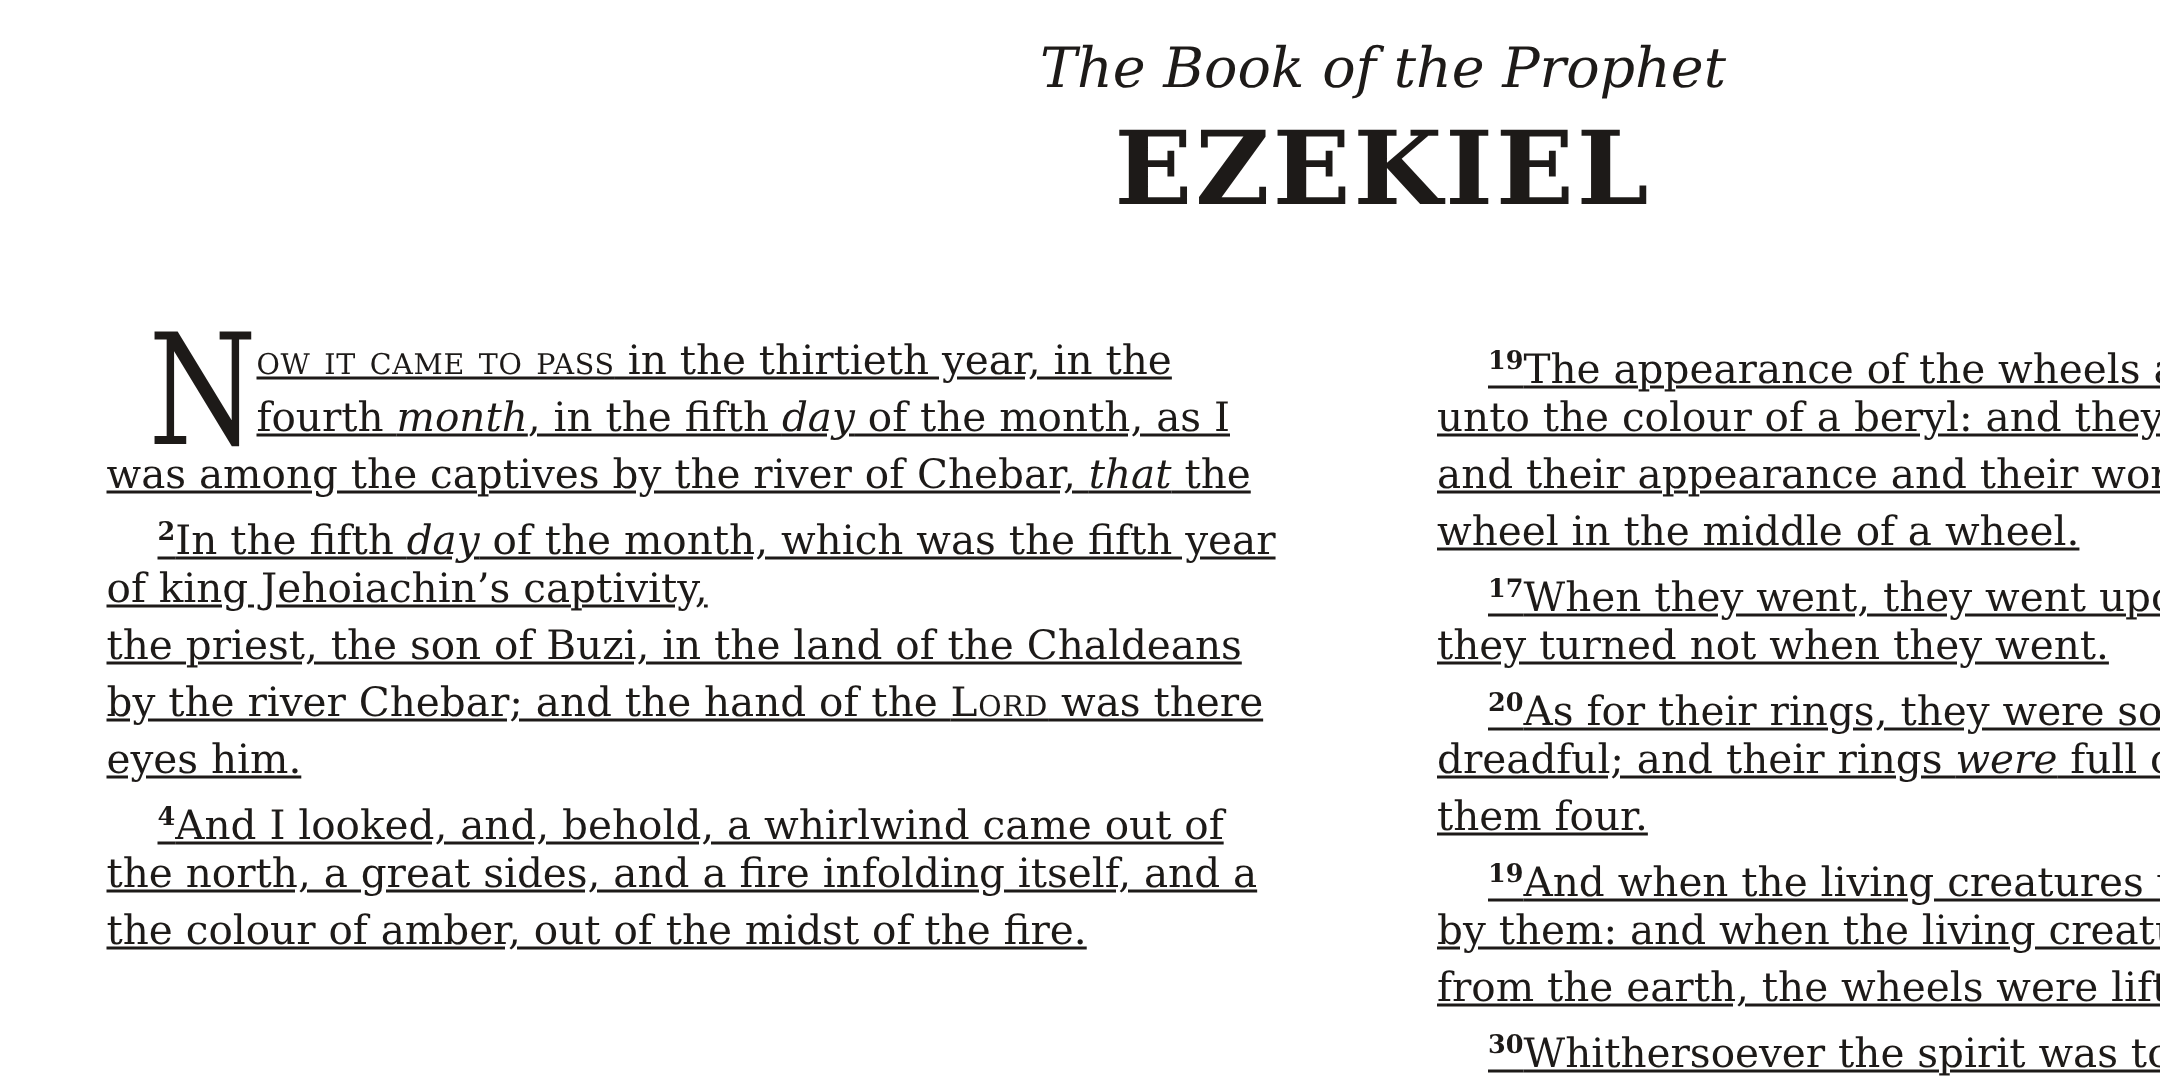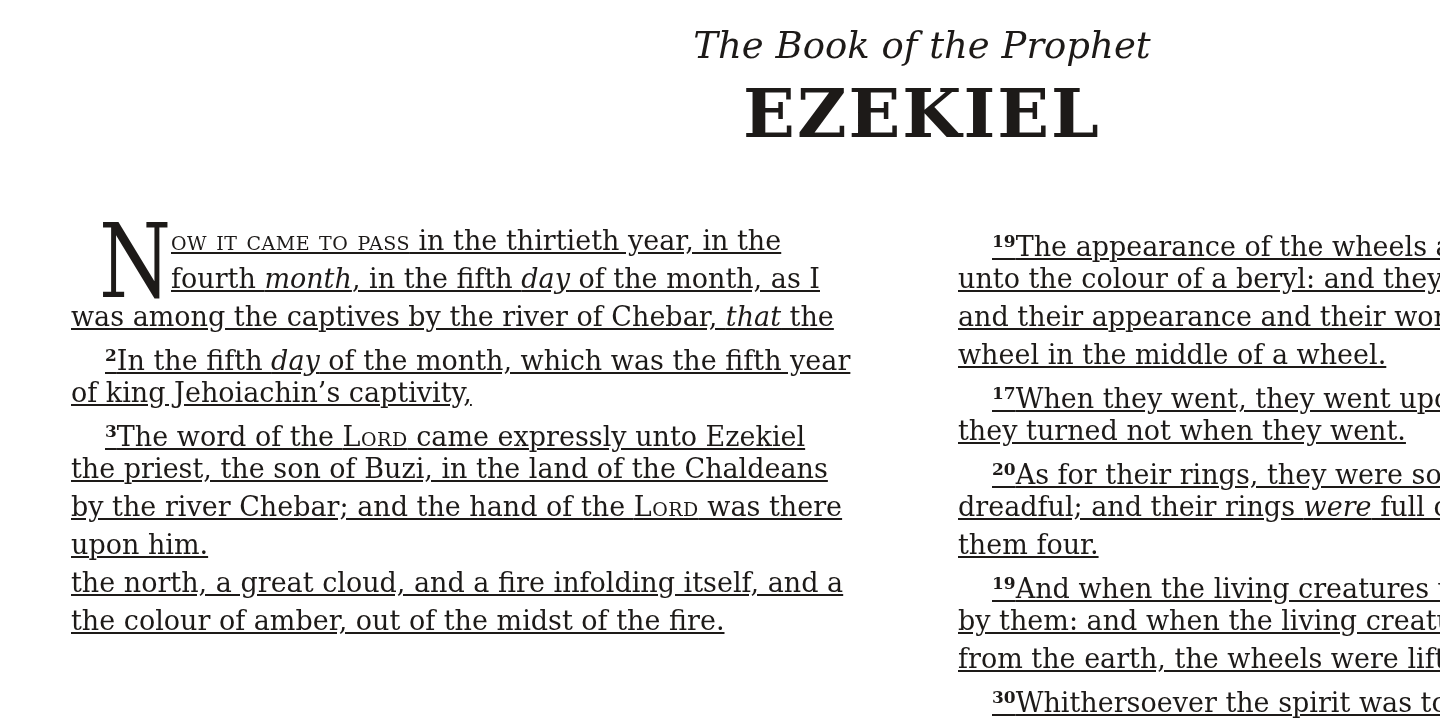--- a/index.html
+++ b/index.html
@@ -82,27 +82,27 @@
           <span class="dropcap">N</span>
           <div class="line dc-indent"><span class="sc">ow it came to pass</span> in the thirtieth year, in the</div>
           <div class="line dc-indent">fourth <span class="it">month</span>, in the fifth <span class="it">day</span> of the month, as I</div>
           <div class="line">was among the captives by the river of Chebar, <span class="it">that</span> the</div>
         </div>
         <div class="para">
           <div class="line indent"><span class="vnum">2</span>In the fifth <span class="it">day</span> of the month, which was the fifth year</div>
           <div class="line">of king Jehoiachin’s captivity,</div>
         </div>
         <div class="para">
-          <div class="line indent"><span class="vnum">3</span>The word of the <span class="sc">Lord</span> came expressly unto Ezekiel</div>
           <div class="line">the priest, the son of Buzi, in the land of the Chaldeans</div>
           <div class="line">by the river Chebar; and the hand of the <span class="sc">Lord</span> was there</div>
-          <div class="line">upon him.</div>
+          <div class="line">eyes him.</div>
         </div>
         <div class="para">
-          <div class="line">the north, a great cloud, and a fire infolding itself, and a</div>
+          <div class="line indent"><span class="vnum">4</span>And I looked, and, behold, a whirlwind came out of</div>
+          <div class="line">the north, a great sides, and a fire infolding itself, and a</div>
           <div class="line">the colour of amber, out of the midst of the fire.</div>
         </div>
       </div>
       <div class="column">
         <div class="para">
           <div class="line indent"><span class="vnum">19</span>The appearance of the wheels and their work  like</div>
           <div class="line">unto the colour of a beryl: and they four had one likeness:</div>
           <div class="line">and their appearance and their work  as it were a</div>
           <div class="line">wheel in the middle of a wheel.</div>
         </div>

